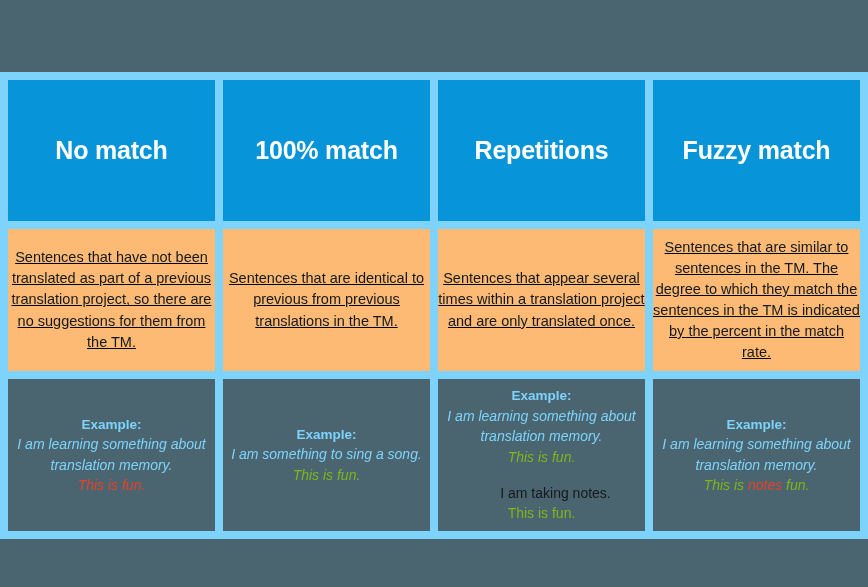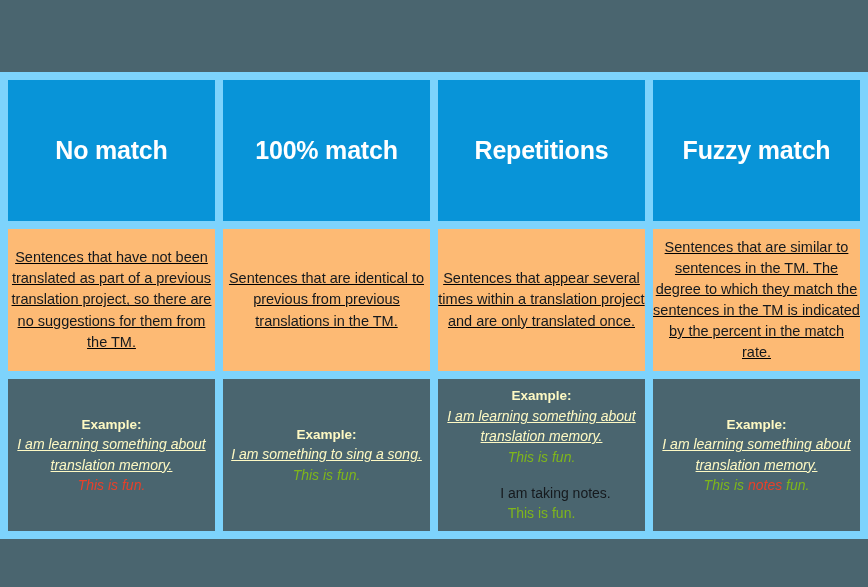--- a/index.html
+++ b/index.html
@@ -69,28 +69,27 @@
   }
   .ex-block {
     display: block;
     font-size: 14px;
     line-height: 1.45;
     color: #15191d;
   }
   .ex-title {
     display: block;
     font-weight: bold;
-    color: #fef9c3;
+    color: #7dd3fc;
     font-size: 13.5px;
   }
   .ex-src {
     display: block;
     font-style: italic;
-    color: #fef9c3;
-    text-decoration: underline;
+    color: #7dd3fc;
   }
   .ex-src-plain {
     display: block;
     font-style: normal;
     color: #15191d;
     padding-left: 28px;
   }
   .ex-tgt {
     display: block;
     font-style: italic;

